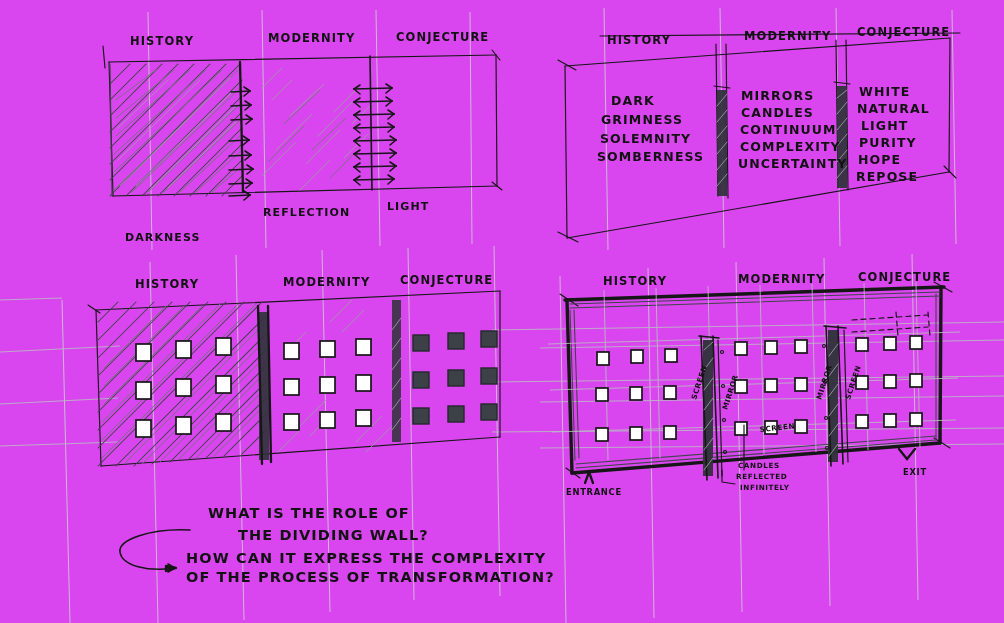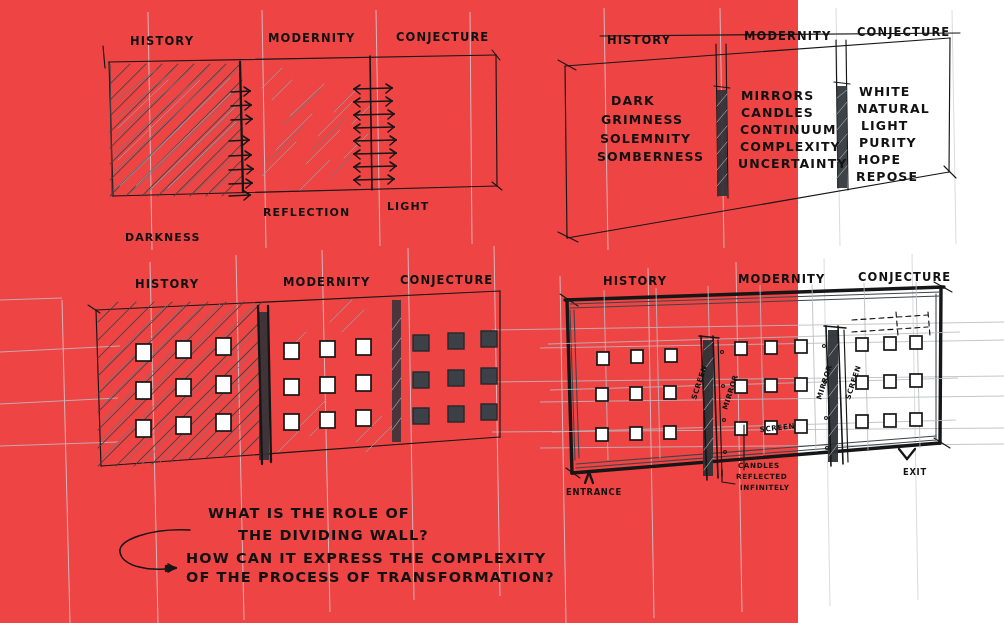--- a/index.html
+++ b/index.html
@@ -1,18 +1,18 @@
 <!DOCTYPE html>
 <html><head>
 <meta charset="utf-8">
 <style>
   html,body{margin:0;padding:0;background:#ffffff;}
   body{width:1004px;height:623px;overflow:hidden;
        font-family:"DejaVu Sans", sans-serif;color:#1a1a1a;}
-  #sheet{position:relative;width:798px;height:623px;background:#ef4444;text-align:right;}
+  #sheet{position:relative;width:1004px;height:623px;background:#d946ef;text-align:right;}
   svg.layer{position:absolute;left:0;top:0;width:1004px;height:623px;}
   .hand{font-family:"DejaVu Sans", sans-serif;font-weight:700;
         letter-spacing:1.1px;fill:#121212;}
   .h-title{font-size:11.5px;}
   .h-sub{font-size:11px;}
   .h-list{font-size:12.5px;}
   .h-q{font-size:14.5px;}
   .h-tiny{font-size:7.2px;letter-spacing:.6px;}
   .h-small{font-size:8.4px;letter-spacing:.7px;}
   .ink{stroke:#161616;fill:none;stroke-linecap:round;stroke-linejoin:round;}

